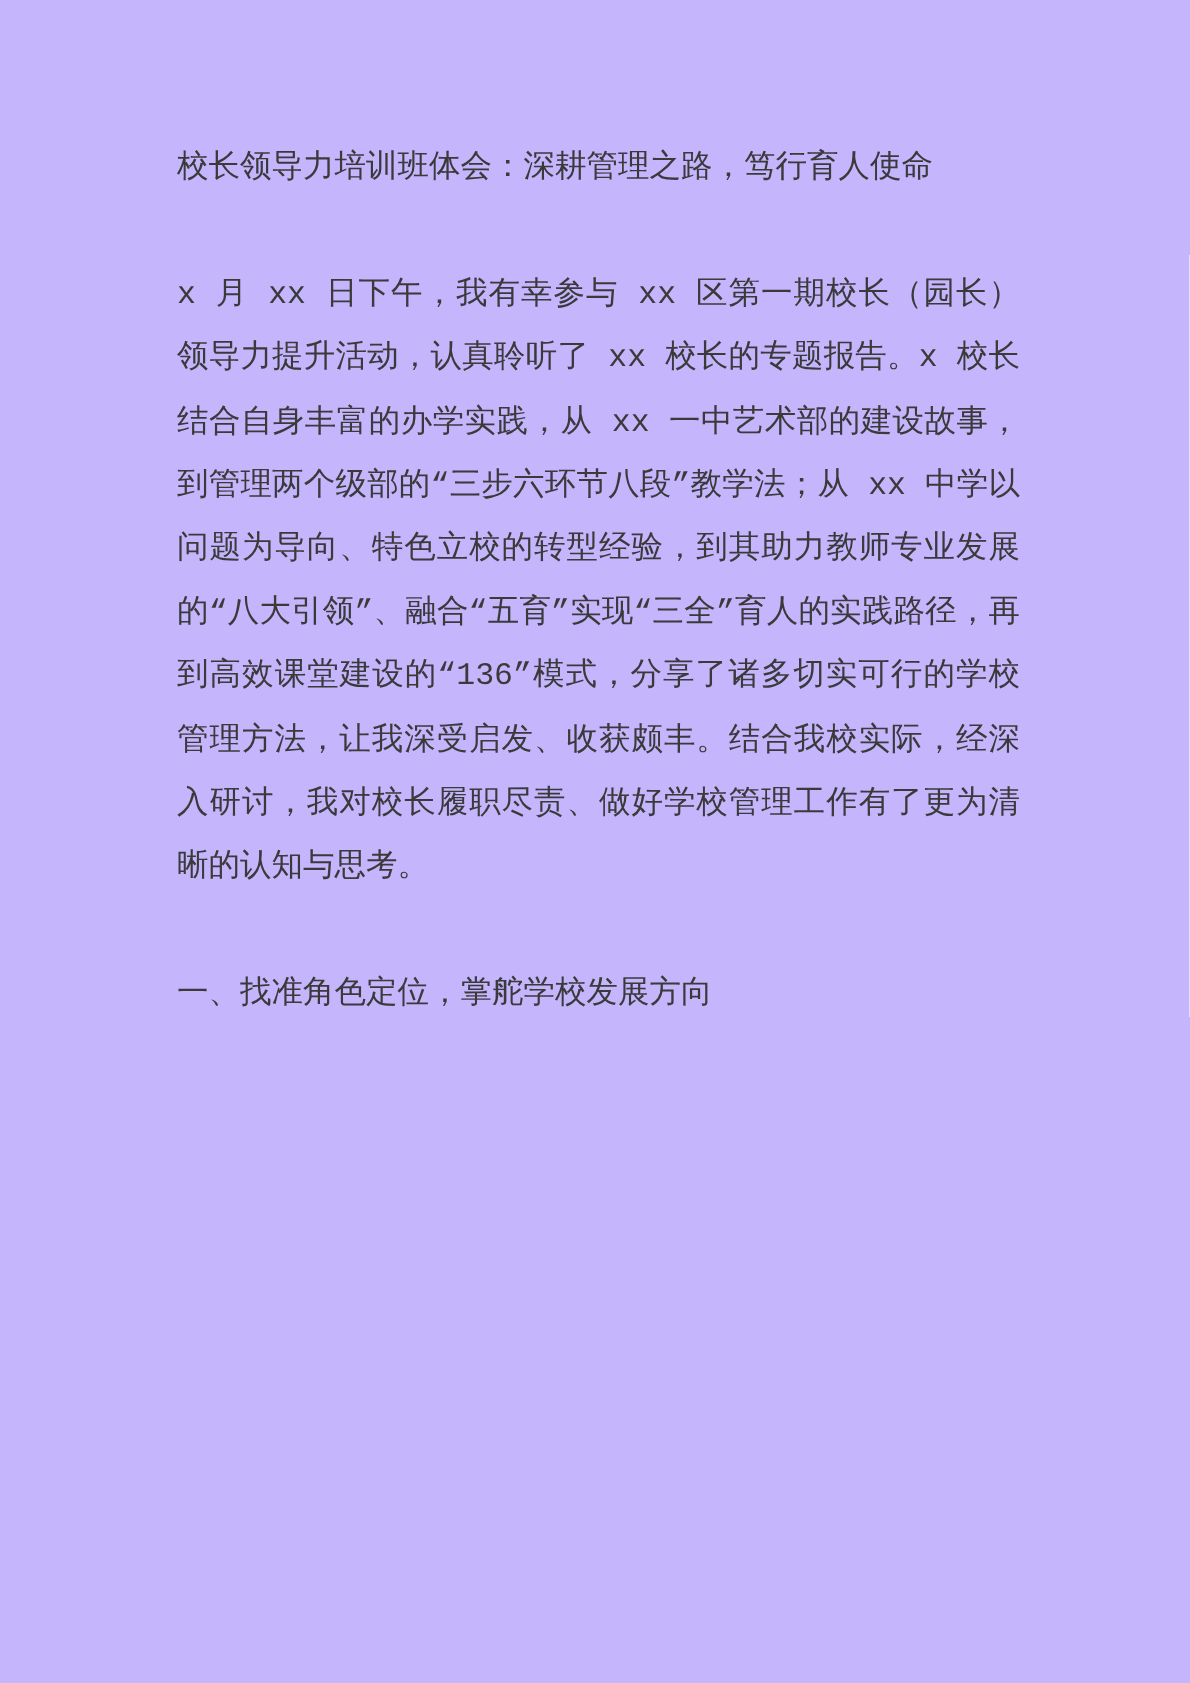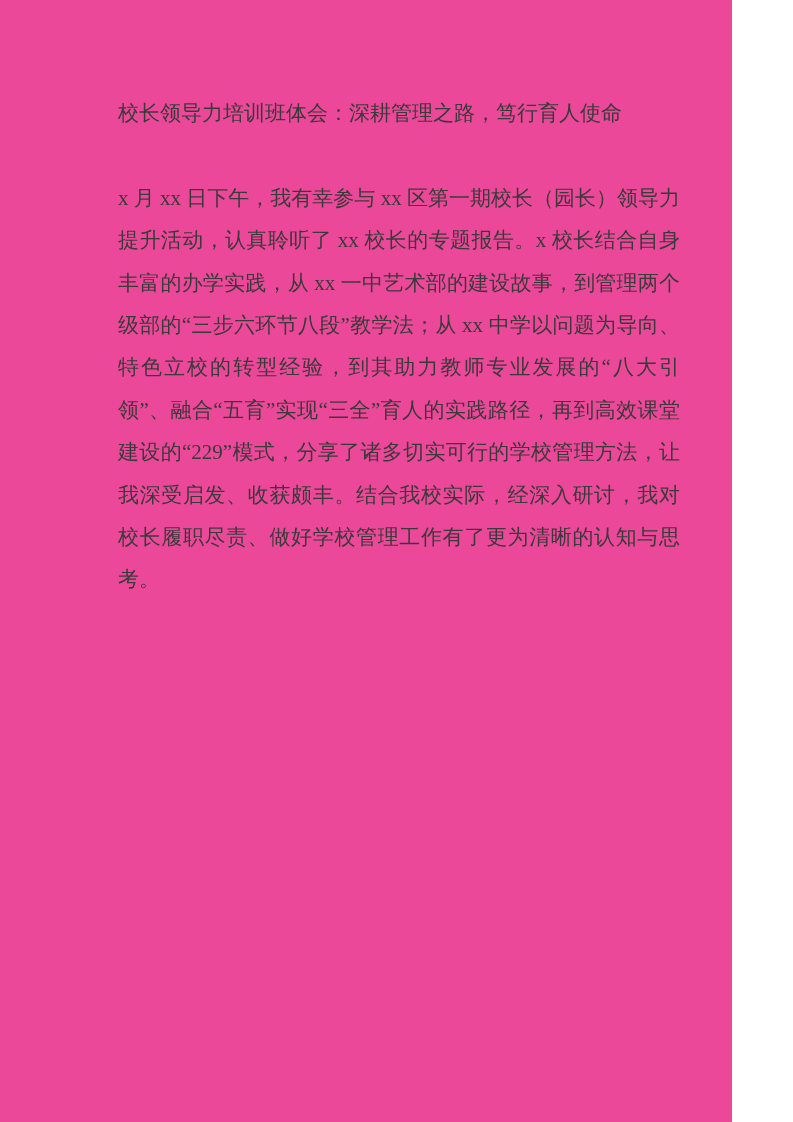--- a/index.html
+++ b/index.html
@@ -1,23 +1,23 @@
 <!DOCTYPE html>
 <html><head>
 <meta charset="utf-8">
 <style>
   * { margin: 0; padding: 0; box-sizing: border-box; }
   html, body { background: #ffffff; }
   .page {
     position: relative;
-    width: 732px;
+    width: 793px;
     height: 1122px;
-    background: #ec4899;
+    background: #c4b5fd;
     overflow: hidden;
-    font-family: Liberation Serif, serif;
+    font-family: Liberation Mono, monospace;
   }
   .content {
     position: absolute;
     left: 118px;
     top: 92px;
     width: 562px;
     color: #3a3a3a;
     font-size: 21px;
     line-height: 42.4px;
     font-weight: 400;
@@ -38,20 +38,21 @@
 </head>
 <body>
 
 <div class="page">
   <div class="content">
 
     <div class="doc-title">校长领导力培训班体会：深耕管理之路，笃行育人使命</div>
 
     <div class="spacer"></div>
 
-    <p class="para">x 月 xx 日下午，我有幸参与 xx 区第一期校长（园长）领导力提升活动，认真聆听了 xx 校长的专题报告。x 校长结合自身丰富的办学实践，从 xx 一中艺术部的建设故事，到管理两个级部的“三步六环节八段”教学法；从 xx 中学以问题为导向、特色立校的转型经验，到其助力教师专业发展的“八大引领”、融合“五育”实现“三全”育人的实践路径，再到高效课堂建设的“229”模式，分享了诸多切实可行的学校管理方法，让我深受启发、收获颇丰。结合我校实际，经深入研讨，我对校长履职尽责、做好学校管理工作有了更为清晰的认知与思考。</p>
+    <p class="para">x 月 xx 日下午，我有幸参与 xx 区第一期校长（园长）领导力提升活动，认真聆听了 xx 校长的专题报告。x 校长结合自身丰富的办学实践，从 xx 一中艺术部的建设故事，到管理两个级部的“三步六环节八段”教学法；从 xx 中学以问题为导向、特色立校的转型经验，到其助力教师专业发展的“八大引领”、融合“五育”实现“三全”育人的实践路径，再到高效课堂建设的“136”模式，分享了诸多切实可行的学校管理方法，让我深受启发、收获颇丰。结合我校实际，经深入研讨，我对校长履职尽责、做好学校管理工作有了更为清晰的认知与思考。</p>
 
     <div class="spacer"></div>
 
+    <div class="heading">一、找准角色定位，掌舵学校发展方向</div>
 
 
   </div>
 </div>
 
 </body></html>

